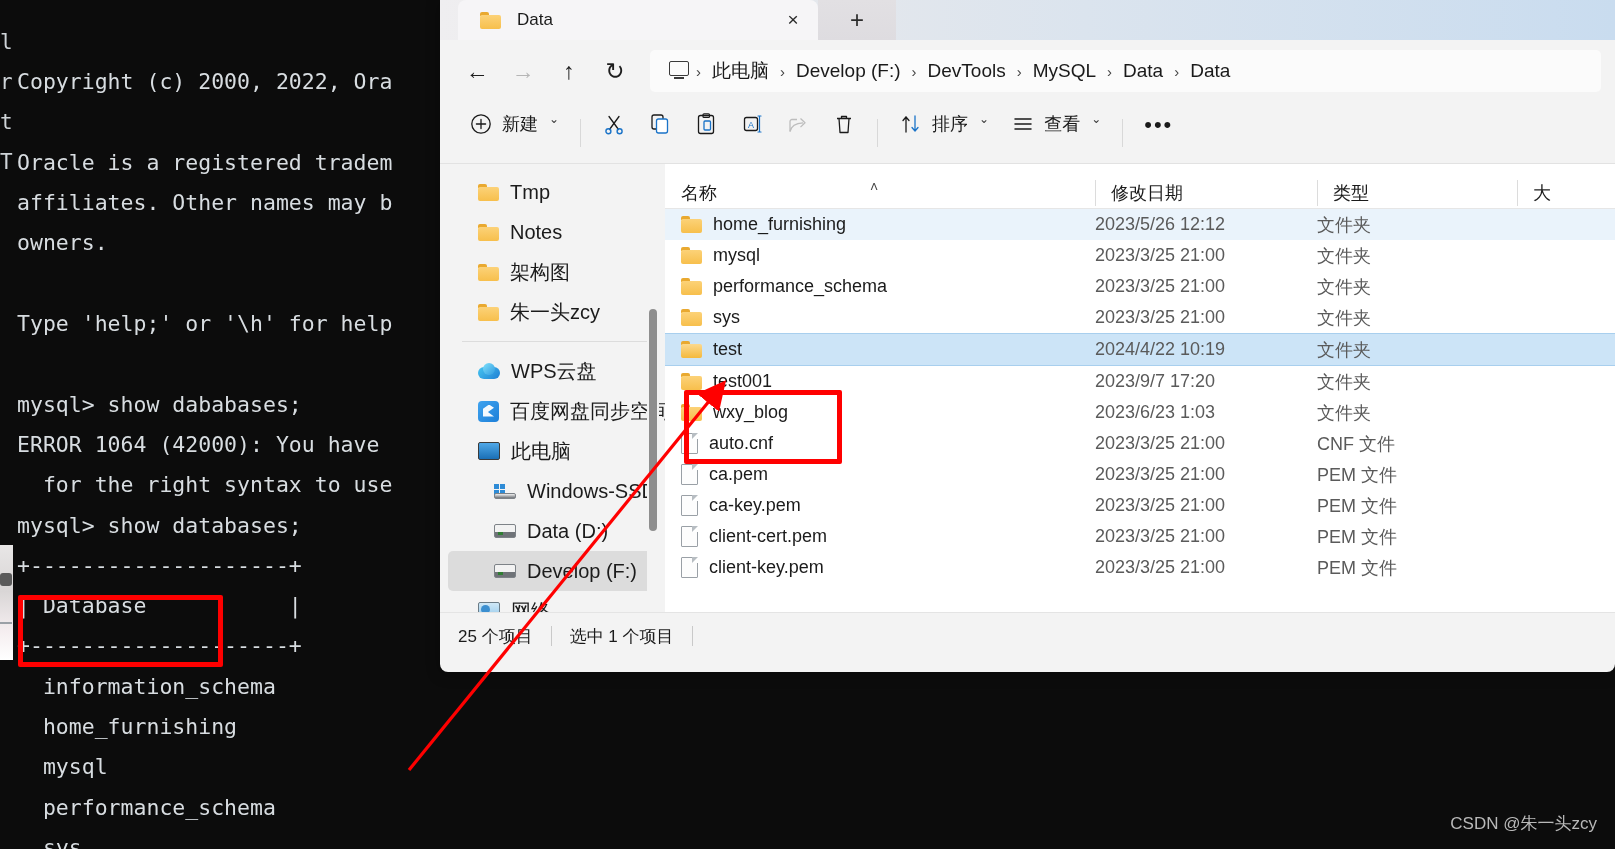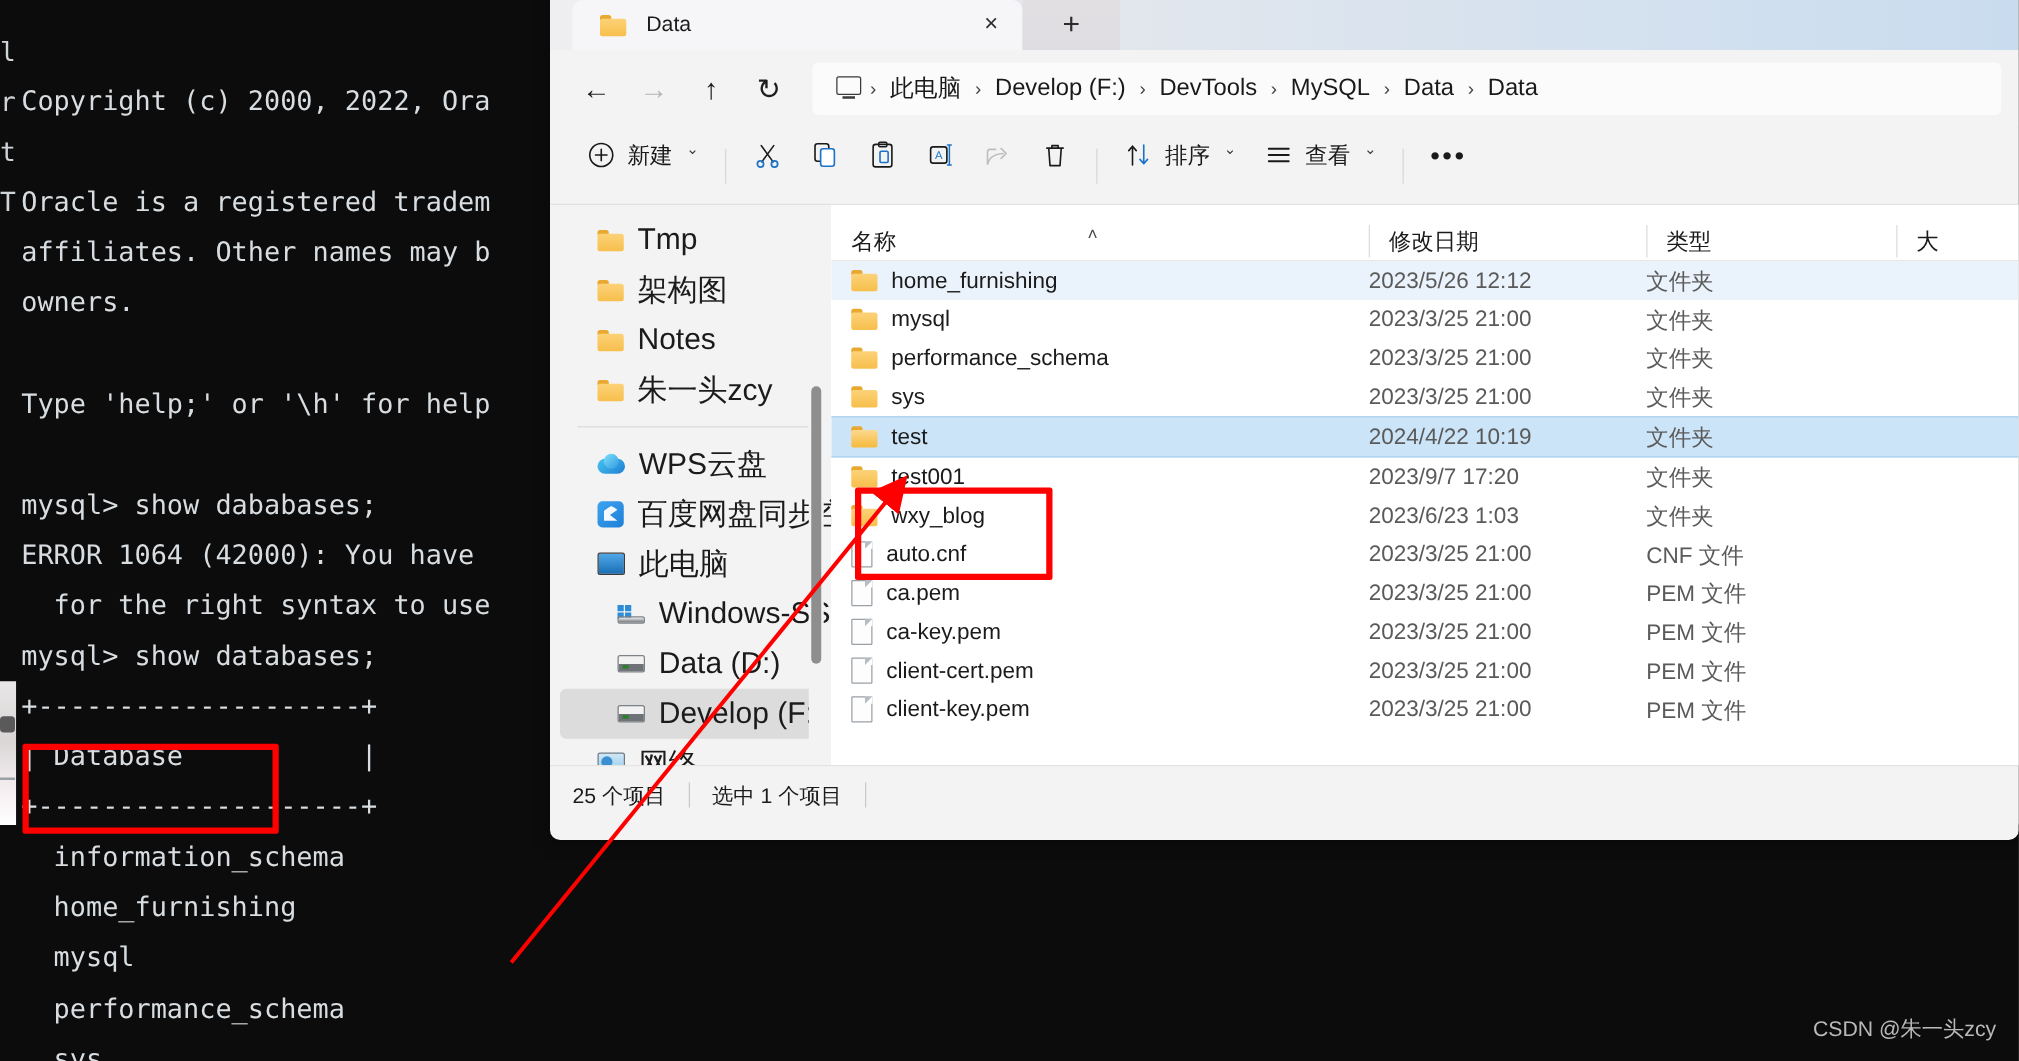--- a/index.html
+++ b/index.html
@@ -155,21 +155,21 @@
   .body-split{display:flex;height:448px;background:#ffffff;}
 
   
   .sidebar{
     width:225px;flex:0 0 225px;background:#f3f3f3;position:relative;
     padding-top:8px;box-sizing:border-box;overflow:hidden;
   }
   .nav-item{
     height:40px;display:flex;align-items:center;gap:11px;
     margin:0 8px;padding-left:30px;border-radius:5px;
-    font-size:24px;color:#1b1b1b;cursor:pointer;white-space:nowrap;
+    font-size:20px;color:#1b1b1b;cursor:pointer;white-space:nowrap;
   }
   .nav-item.indent{padding-left:46px;}
   .nav-item.sel{background:#dcdcdc;}
   .nav-sep{height:1px;background:#dcdcdc;margin:9px 18px 9px 22px;}
   .drive-ico{
     position:relative;width:22px;height:14px;flex:0 0 auto;
     background:linear-gradient(to bottom,#f2f2f2 0 55%,#6f7378 55% 100%);
     border:1.2px solid #7d8287;border-radius:2px;box-sizing:border-box;
   }
   .drive-ico:after{
@@ -390,25 +390,25 @@
 
   <div class="body-split">
 
     <div class="sidebar" id="sidebar-host">
         <div class="nav-item">
           <span class="folder-ico"></span>
           <span>Tmp</span>
         </div>
         <div class="nav-item">
           <span class="folder-ico"></span>
+          <span>Notes</span>
+        </div>
+        <div class="nav-item">
+          <span class="folder-ico"></span>
           <span>架构图</span>
-        </div>
-        <div class="nav-item">
-          <span class="folder-ico"></span>
-          <span>Notes</span>
         </div>
         <div class="nav-item">
           <span class="folder-ico"></span>
           <span>朱一头zcy</span>
         </div>
         <div class="nav-sep"></div>
         <div class="nav-item">
           <span class="cloud-ico"></span>
           <span>WPS云盘</span>
         </div>

